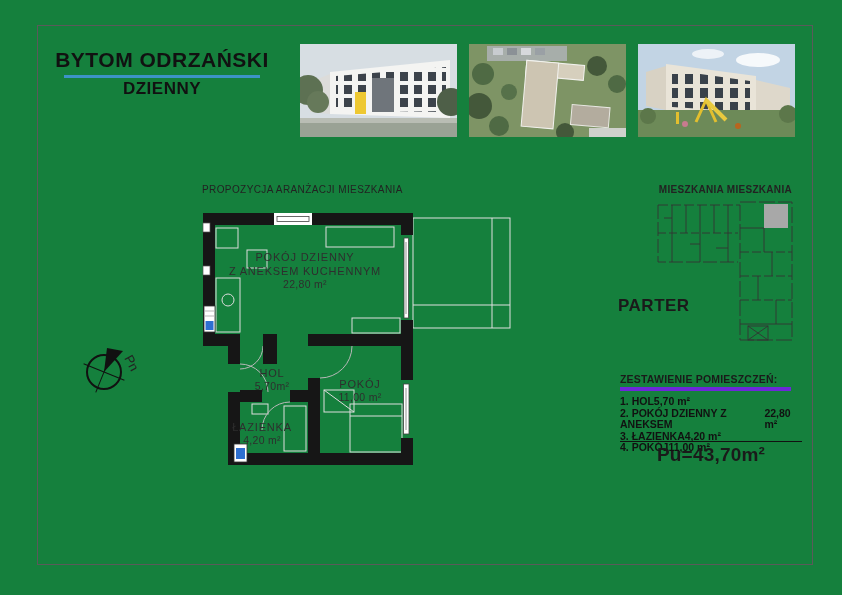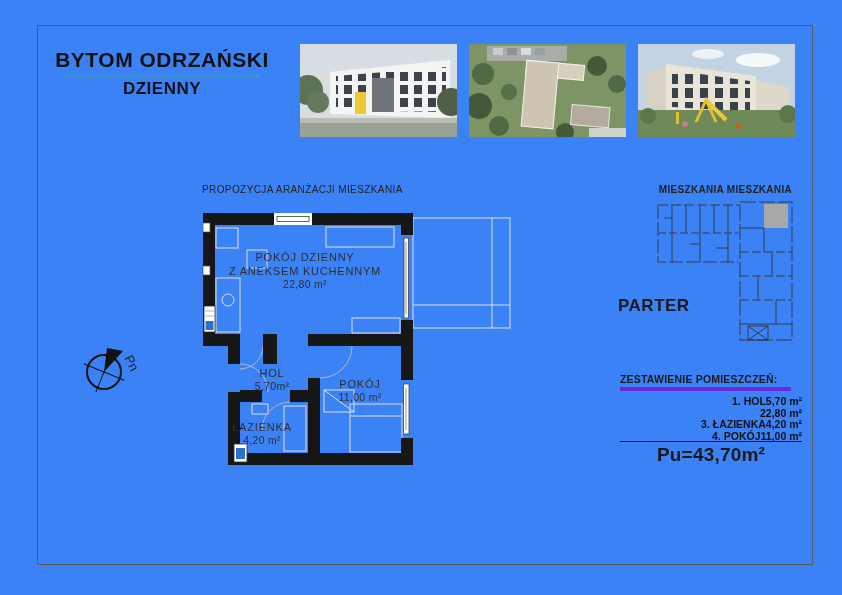--- a/index.html
+++ b/index.html
@@ -1,37 +1,37 @@
 <!DOCTYPE html>
 <html><head>
 <meta charset="utf-8">
 <style>
   html,body{margin:0;padding:0;background:#fff;}
-  .page{position:relative;width:842px;height:595px;background:#3b82f6;overflow:hidden;
+  .page{position:relative;width:842px;height:595px;background:#15803d;overflow:hidden;
         font-family:"Liberation Sans",sans-serif;color:#1a1a1a;}
   .abs{position:absolute;}
   .frame{position:absolute;left:37px;top:25px;width:774px;height:538px;border:1px solid #5a5a5a;}
   
   .brand{position:absolute;left:52px;top:48px;width:220px;text-align:center;}
   .brand-town{font-size:21px;font-weight:700;letter-spacing:.5px;color:#111;}
   .brand-line{height:3px;margin:3px 12px 2px 12px;}
   .brand-osiedle{font-size:17px;font-weight:700;letter-spacing:.5px;color:#111;line-height:18px;}
   .brand-estate{font-size:27px;font-weight:700;letter-spacing:.5px;color:#111;line-height:27px;}
   .photo{position:absolute;top:44px;width:157px;height:93px;}
   
   .plan-title{position:absolute;left:202px;top:184px;font-size:10px;font-weight:400;
               letter-spacing:.4px;color:#222;}
   .loc-title{position:absolute;left:648px;top:184px;width:144px;text-align:right;
              font-size:10px;font-weight:700;letter-spacing:.3px;color:#222;}
   .parter{position:absolute;left:618px;top:296px;font-size:17px;font-weight:700;letter-spacing:.5px;}
   .apt{position:absolute;left:618px;top:314px;font-size:20px;font-weight:700;letter-spacing:.3px;}
   .list-title{position:absolute;left:620px;top:373px;font-size:10.5px;font-weight:700;
               border-bottom:4px solid #6d28d9;padding:0 14px 2px 0;letter-spacing:.2px;}
   .room-list{position:absolute;left:620px;top:396px;width:182px;}
-  .room-row{display:flex;justify-content:flex-end;font-size:10.5px;font-weight:700;
+  .room-row{display:flex;justify-content:flex-start;font-size:10.5px;font-weight:700;
             line-height:11.5px;color:#111;}
   .sum-line{position:absolute;left:620px;top:441px;width:182px;height:1px;background:#111;}
   .total{position:absolute;left:620px;top:444px;width:182px;text-align:center;
          font-size:19px;font-weight:700;letter-spacing:.2px;}
   
   text.plan-label{font-family:"Liberation Sans",sans-serif;font-size:11px;letter-spacing:.8px;
                   fill:#2e2e2e;font-weight:400;}
   text.plan-area{font-family:"Liberation Sans",sans-serif;font-size:10.5px;letter-spacing:.3px;fill:#2e2e2e;}
   text.compass-label{font-family:"Liberation Sans",sans-serif;font-size:13px;fill:#222;}
 </style>
@@ -238,20 +238,21 @@
   <div class="parter">PARTER</div>
 
   <div class="list-title">ZESTAWIENIE POMIESZCZEŃ:</div>
 
   <div class="room-list">
     <div class="room-row">
       <span>1. HOL</span>
       <span>5,70 m²</span>
     </div>
     <div class="room-row">
+      <span>2. POKÓJ DZIENNY Z ANEKSEM</span>
       <span>22,80 m²</span>
     </div>
     <div class="room-row">
       <span>3. ŁAZIENKA</span>
       <span>4,20 m²</span>
     </div>
     <div class="room-row">
       <span>4. POKÓJ</span>
       <span>11,00 m²</span>
     </div>

